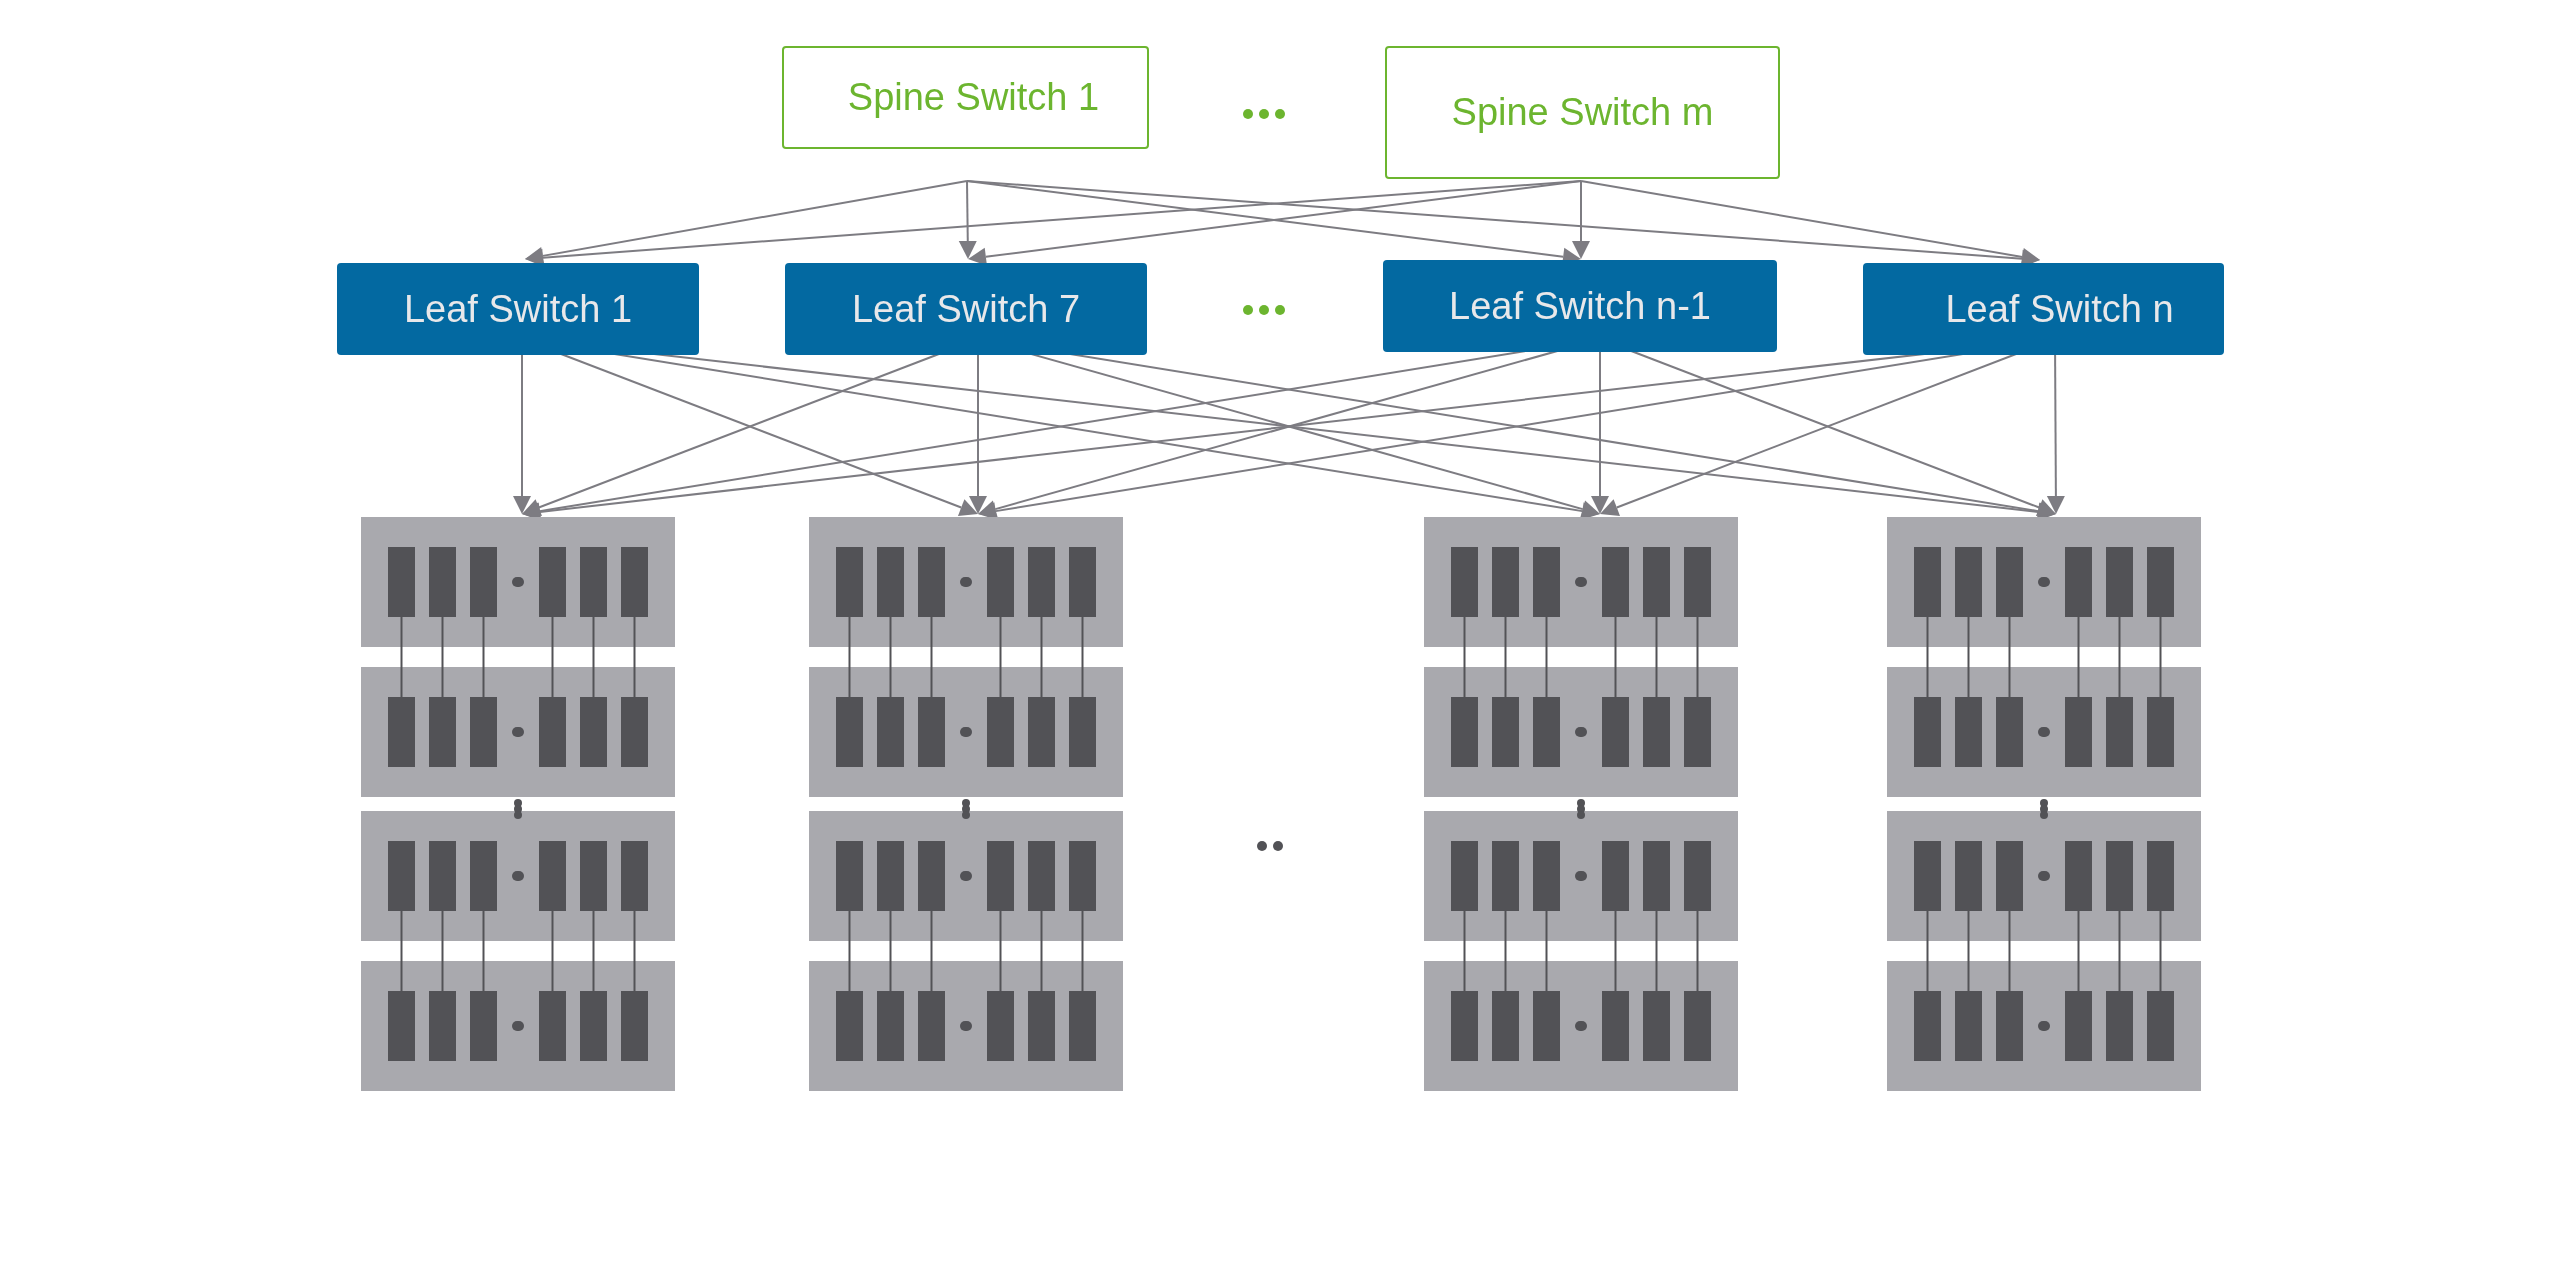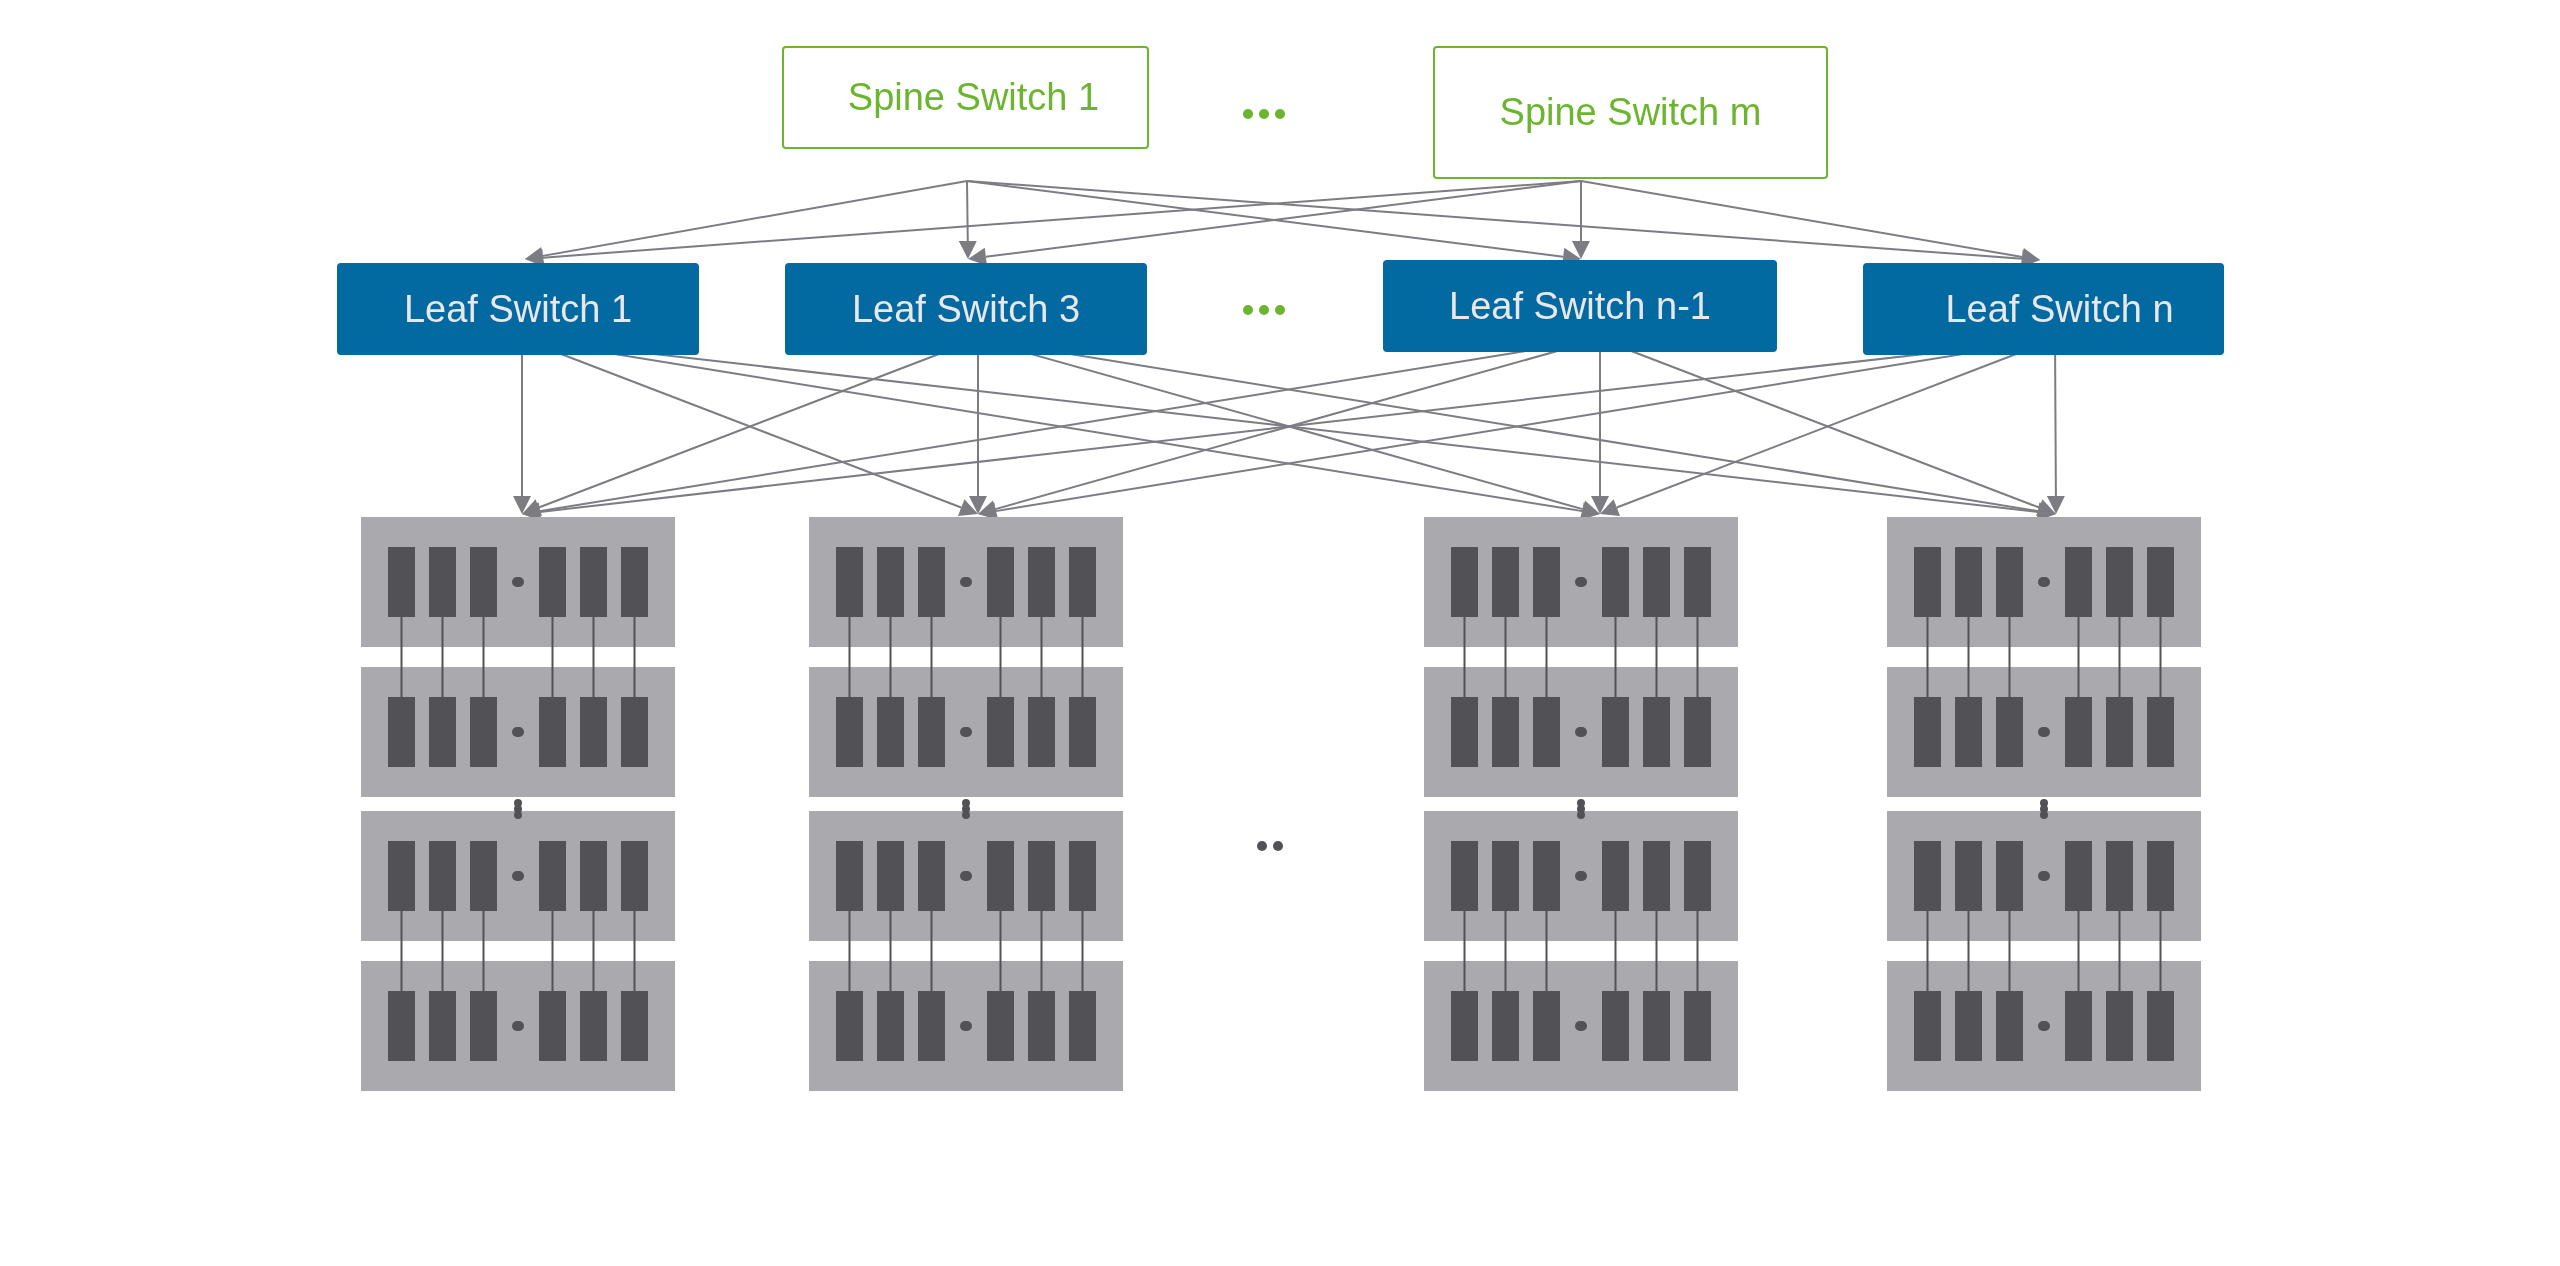--- a/index.html
+++ b/index.html
@@ -356,29 +356,29 @@
 </svg>
 
 <div class="spine-box" style="left:782px; top:46px; width:367px; height:103px;">
   <span style="margin-left:16px;">Spine Switch 1</span>
 </div>
 <div class="ellipsis green" style="left:1243px; top:109px;">
   <span></span>
     <span></span>
     <span></span>
 </div>
-<div class="spine-box" style="left:1433px; top:46px; width:395px; height:133px;">
+<div class="spine-box" style="left:1385px; top:46px; width:395px; height:133px;">
   <span>Spine Switch m</span>
 </div>
 
 <div class="leaf-box" style="left:337px; top:263px; width:362px; height:92px;">
   <span>Leaf Switch 1</span>
 </div>
 <div class="leaf-box" style="left:785px; top:263px; width:362px; height:92px;">
-  <span>Leaf Switch 3</span>
+  <span>Leaf Switch 7</span>
 </div>
 <div class="ellipsis green" style="left:1243px; top:305px;">
   <span></span>
     <span></span>
     <span></span>
 </div>
 <div class="leaf-box" style="left:1383px; top:260px; width:394px; height:92px;">
   <span>Leaf Switch n-1</span>
 </div>
 <div class="leaf-box" style="left:1863px; top:263px; width:361px; height:92px;padding-left:32px;">

